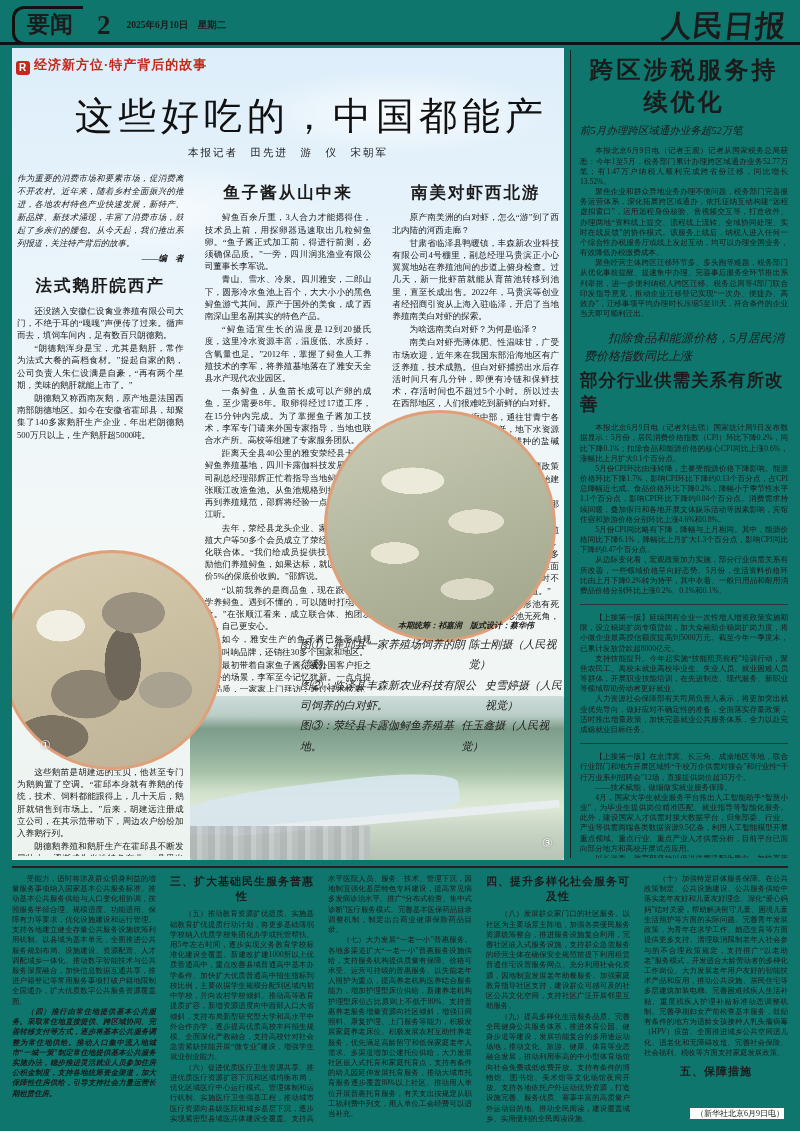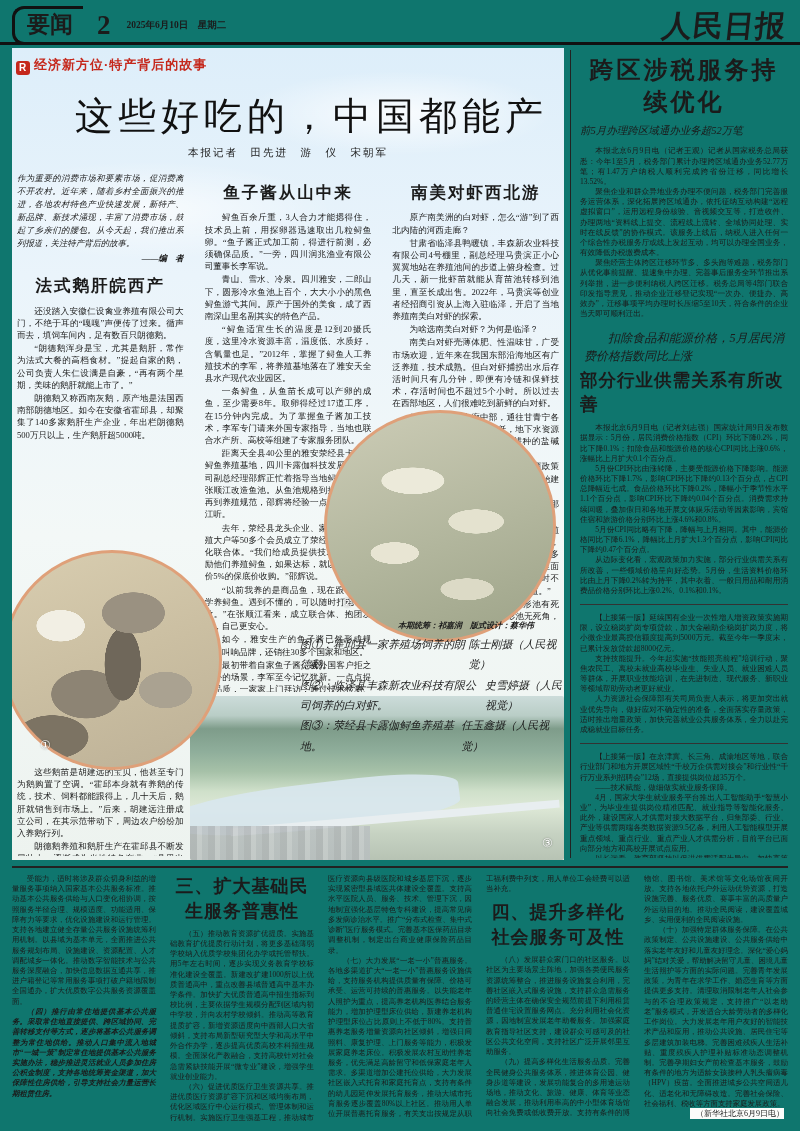--- a/index.html
+++ b/index.html
@@ -87,21 +87,21 @@
   .r-sub{font-style:italic;font-size:10.5px;margin-bottom:8px;}
   .r-kicker{font-style:italic;font-size:12px;line-height:1.5;text-indent:2em;margin:10px 4px 4px;}
   .r-title2{font-family:"Liberation Sans",sans-serif;font-weight:800;font-size:17.5px;
         letter-spacing:1px;text-align:left;margin:2px 0 7px;}
   .rule{border:none;border-top:1px solid #333;margin:8px 0;}
   
   .band-rule{position:absolute;left:12px;top:866px;width:776px;height:2px;background:#222;}
   .band{position:absolute;left:12px;top:874px;width:776px;height:250px;overflow:hidden;
         column-count:5;column-gap:14px;column-fill:auto;font-size:7.4px;line-height:1.38;text-align:justify;}
   .band p{margin:0;text-indent:2em;}
-  .band h3{font-family:"Liberation Sans",sans-serif;font-weight:800;font-size:18px;
+  .band h3{font-family:"Liberation Sans",sans-serif;font-weight:800;font-size:11px;
         text-align:center;margin:6px 0 5px;letter-spacing:1px;break-inside:avoid;}
   .band .numlead{font-style:italic;font-weight:700;}
   .band-sig{position:absolute;right:16px;top:1108px;font-size:8px;font-weight:400;background:#fcfcfa;padding-left:6px;}
 </style>
 </head>
 <body>
 
 <div class="page">
 
   <div class="masthead">

